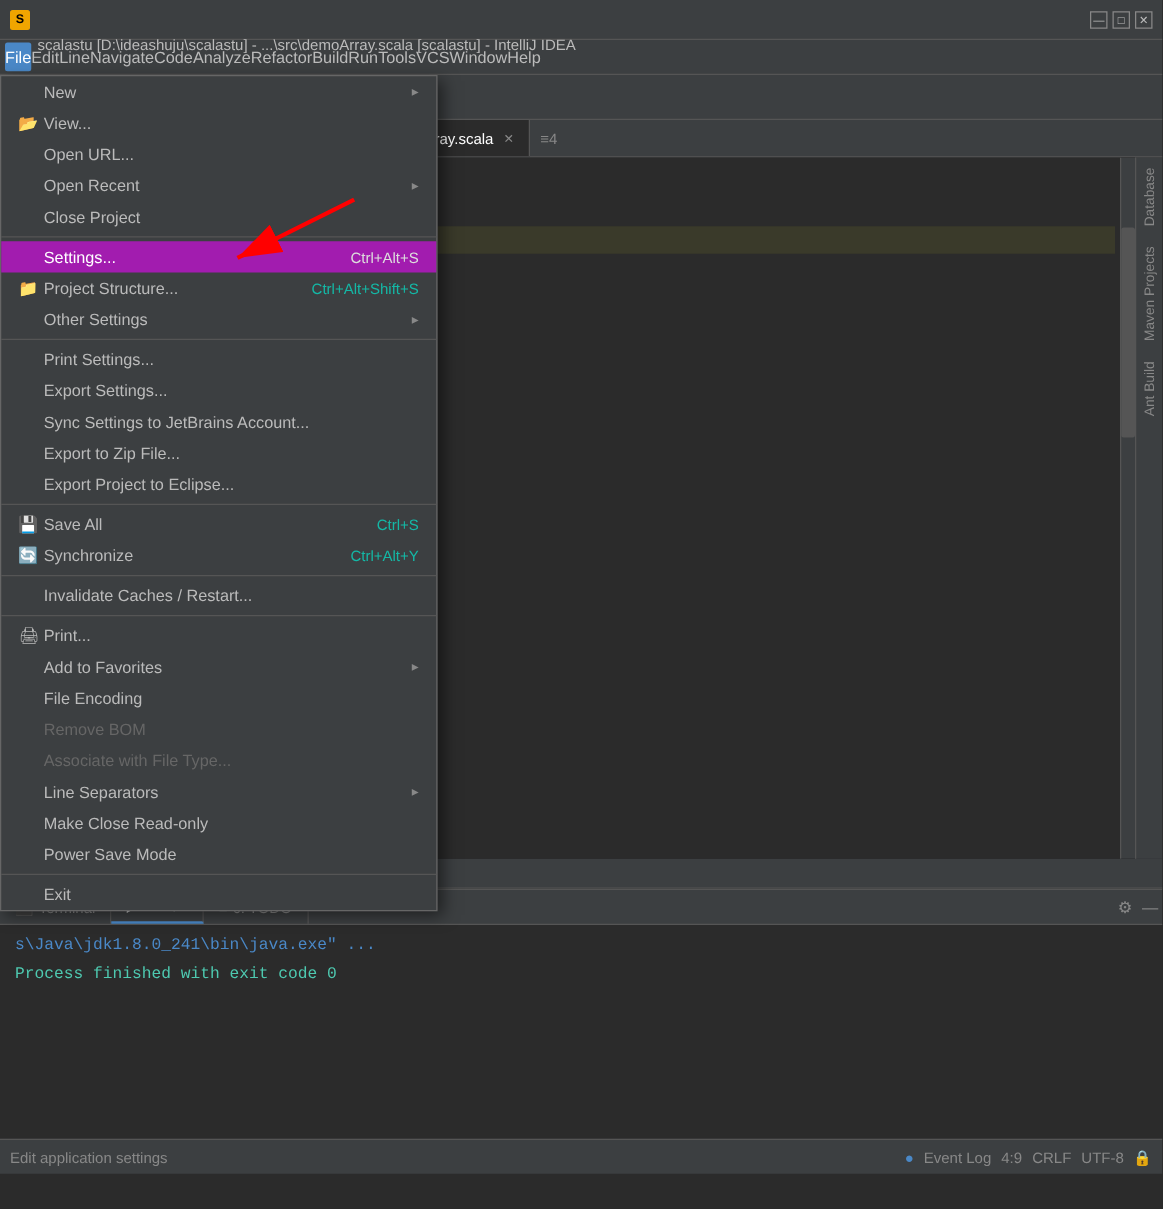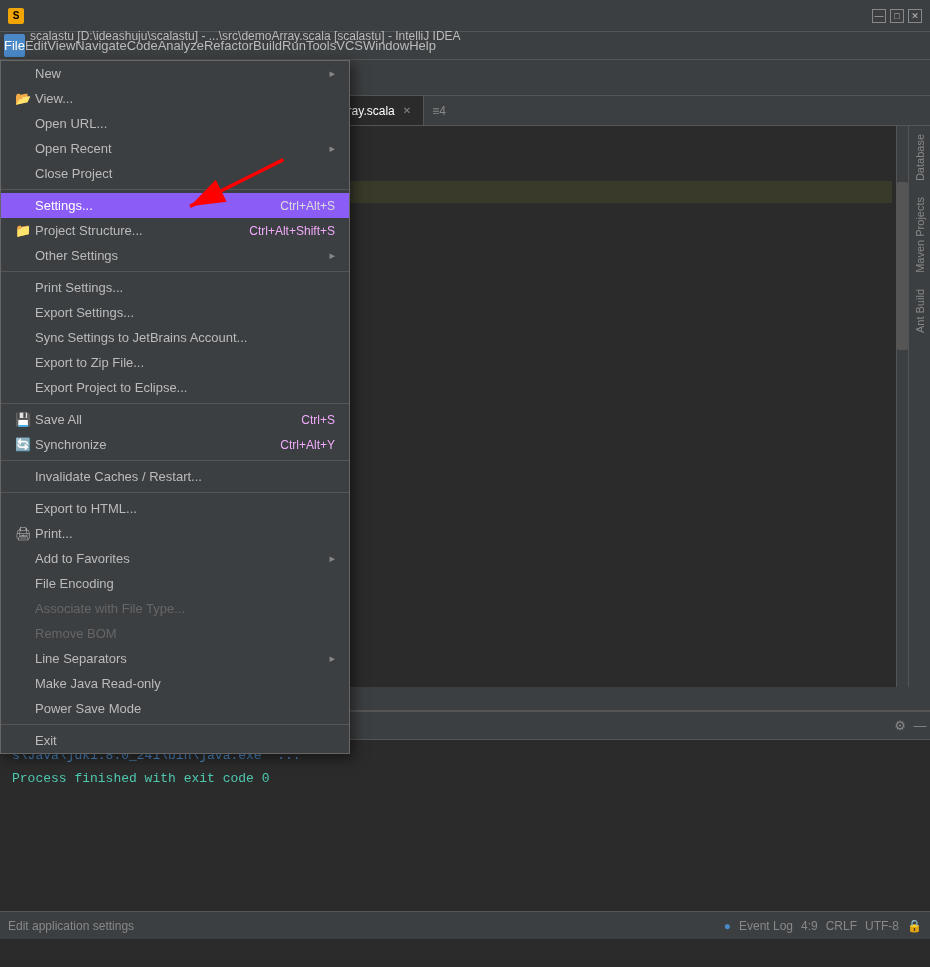--- a/index.html
+++ b/index.html
@@ -218,25 +218,25 @@
       font-size: 13px;
       color: #bbb;
     }
     .menu-group-item {
       padding: 5px 14px;
       display: flex;
       align-items: center;
       cursor: pointer;
       position: relative;
     }
-    .menu-group-item.highlighted { background: #8b5cf6; color: #fff; }
+    .menu-group-item.highlighted { background: #a21caf; color: #fff; }
     .menu-group-item .shortcut {
       margin-left: auto;
       font-size: 12px;
-      color: #f0abfc;
+      color: #14b8a6;
     }
     .menu-group-item.highlighted .shortcut { color: #ddd; }
     .menu-group-item .arrow { margin-left: auto; color: #888; font-size: 11px; }
     .menu-group-item .icon-space { width: 20px; display: inline-block; }
     .menu-sep { height: 1px; background: #555; margin: 3px 0; }
     .menu-group-item.disabled { color: #666; cursor: default; }
 
     
     #arrow-indicator {
       position: absolute;
@@ -257,21 +257,21 @@
   <div class="window-controls">
     <div class="win-btn">—</div>
     <div class="win-btn">□</div>
     <div class="win-btn">✕</div>
   </div>
 </div>
 
 <div id="menu-bar">
   <div class="menu-item active">File</div>
   <div class="menu-item">Edit</div>
-  <div class="menu-item">View</div>
+  <div class="menu-item">Line</div>
   <div class="menu-item">Navigate</div>
   <div class="menu-item">Code</div>
   <div class="menu-item">Analyze</div>
   <div class="menu-item">Refactor</div>
   <div class="menu-item">Build</div>
   <div class="menu-item">Run</div>
   <div class="menu-item">Tools</div>
   <div class="menu-item">VCS</div>
   <div class="menu-item">Window</div>
   <div class="menu-item">Help</div>
@@ -467,52 +467,48 @@
     <span>Synchronize</span>
     <span class="shortcut">Ctrl+Alt+Y</span>
   </div>
   <div class="menu-sep"></div>
   <div class="menu-group-item">
     <span class="icon-space"></span>
     <span>Invalidate Caches / Restart...</span>
   </div>
   <div class="menu-sep"></div>
   <div class="menu-group-item">
-    <span class="icon-space"></span>
-    <span>Export to HTML...</span>
-  </div>
-  <div class="menu-group-item">
     <span class="icon-space">🖨</span>
     <span>Print...</span>
   </div>
   <div class="menu-group-item">
     <span class="icon-space"></span>
     <span>Add to Favorites</span>
     <span class="arrow">▸</span>
   </div>
   <div class="menu-group-item">
     <span class="icon-space"></span>
     <span>File Encoding</span>
   </div>
   <div class="menu-group-item disabled">
     <span class="icon-space"></span>
+    <span>Remove BOM</span>
+  </div>
+  <div class="menu-group-item disabled">
+    <span class="icon-space"></span>
     <span>Associate with File Type...</span>
-  </div>
-  <div class="menu-group-item disabled">
-    <span class="icon-space"></span>
-    <span>Remove BOM</span>
   </div>
   <div class="menu-group-item">
     <span class="icon-space"></span>
     <span>Line Separators</span>
     <span class="arrow">▸</span>
   </div>
   <div class="menu-group-item">
     <span class="icon-space"></span>
-    <span>Make Java Read-only</span>
+    <span>Make Close Read-only</span>
   </div>
   <div class="menu-group-item">
     <span class="icon-space"></span>
     <span>Power Save Mode</span>
   </div>
   <div class="menu-sep"></div>
   <div class="menu-group-item">
     <span class="icon-space"></span>
     <span>Exit</span>
   </div>

